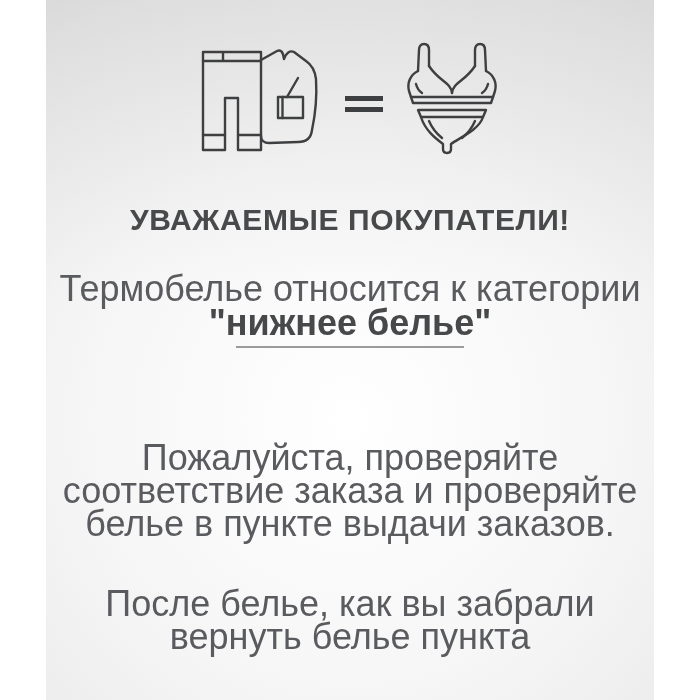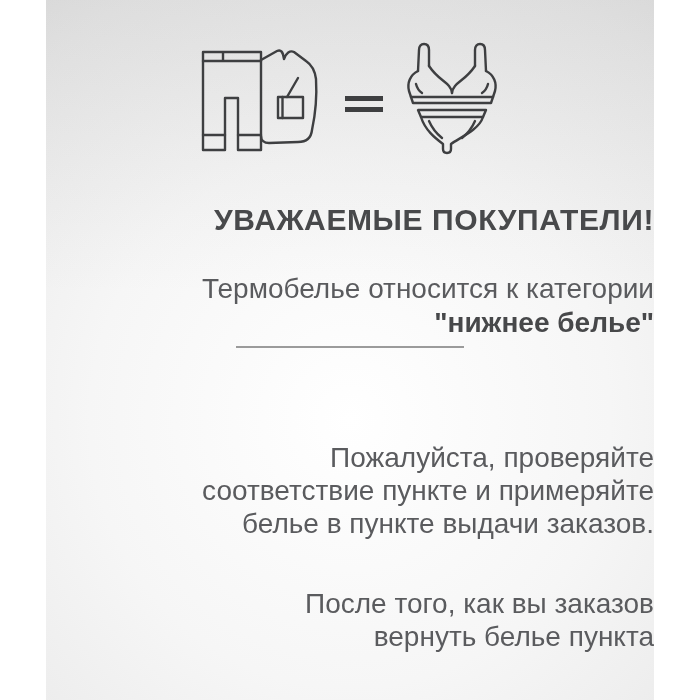--- a/index.html
+++ b/index.html
@@ -5,21 +5,21 @@
   html,body{margin:0;padding:0;}
   .canvas{
     position:relative;
     width:608px;height:700px;
     margin:0 auto;
     overflow:hidden;
     font-family:"Liberation Sans","DejaVu Sans",sans-serif;
     background:
       linear-gradient(180deg, rgba(110,110,110,0.10) 0%, rgba(110,110,110,0.0) 42%),
       radial-gradient(ellipse 95% 85% at 50% 60%, #ffffff 0%, #f6f6f6 45%, #eaeaea 80%, #e0e0e0 100%);
-    text-align:right;
+    text-align:center;
   }
   .icons-row{
     display:flex;
     justify-content:center;
     align-items:flex-start;
     padding-top:40px;
     height:115px;
   }
   .icon-svg{display:block;}
   .icon-svg path, .icon-svg line, .icon-svg rect{
@@ -38,21 +38,21 @@
   .equals .bar{width:38px;height:5px;background:#3e3f41;}
   .heading{
     margin:50px 0 0 0;
     font-size:30px;
     line-height:30px;
     font-weight:bold;
     letter-spacing:0.6px;
     color:#48494b;
   }
   .para{
-    font-size:28px;
+    font-size:36px;
     line-height:33px;
     color:#5a5b5e;
     font-weight:400;
   }
   .para-category{margin-top:37px;line-height:34px;}
   .cat-bold{font-weight:bold;color:#47484a;}
   .cat-underline{
     width:228px;height:2px;
     margin:6px auto 0 auto;
     background:#9b9b9b;
@@ -111,22 +111,22 @@
   <h1 class="heading">УВАЖАЕМЫЕ ПОКУПАТЕЛИ!</h1>
 
   <div class="para para-category">
     <div>Термобелье относится к категории</div>
     <div class="cat-bold">"нижнее белье"</div>
     <div class="cat-underline"></div>
   </div>
 
   <div class="para para-check">
     <div>Пожалуйста, проверяйте</div>
-    <div>соответствие пункте и примеряйте</div>
+    <div>соответствие заказа и проверяйте</div>
     <div>белье в пункте выдачи заказов.</div>
   </div>
 
   <div class="para para-noreturn">
-    <div>После того, как вы заказов</div>
+    <div>После белье, как вы забрали</div>
     <div>вернуть белье пункта</div>
   </div>
 
 </div>
 
 </body></html>

